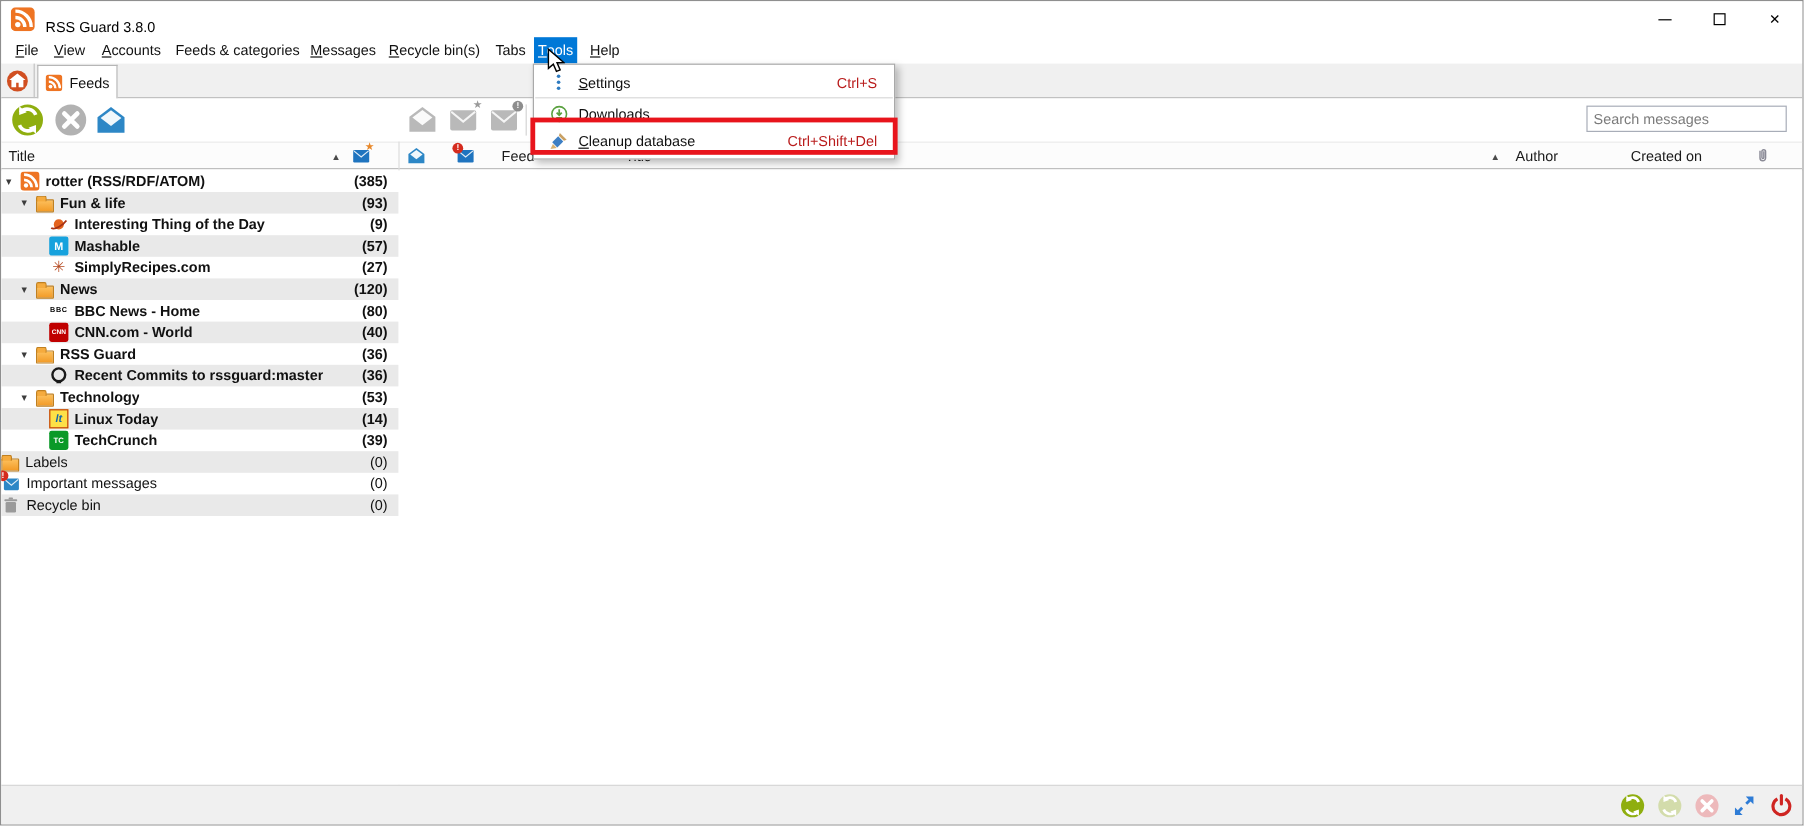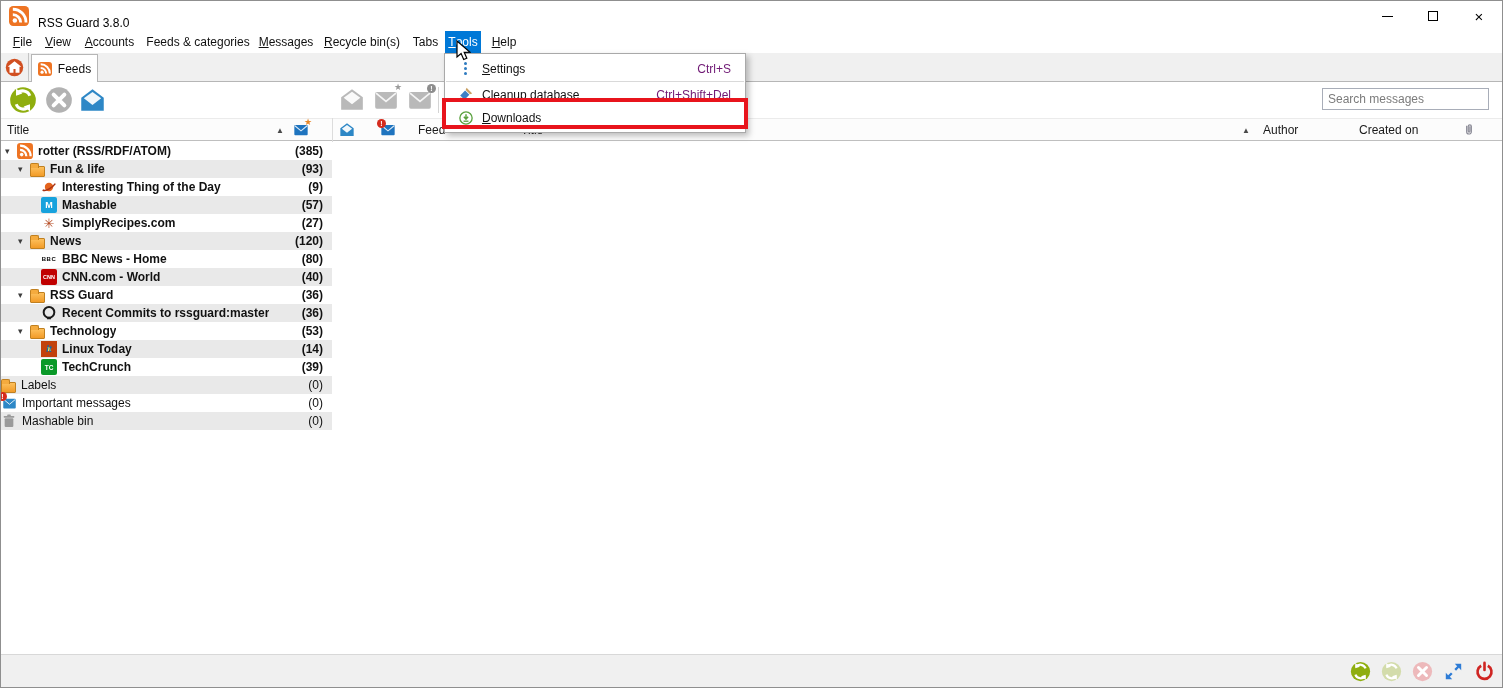--- a/index.html
+++ b/index.html
@@ -53,39 +53,39 @@
   .lv0 { padding-left:3px; } .lv1 { padding-left:16px; } .lv2 { padding-left:40px;align-items:center; } .lvr { }
 
   
   .i16 { width:16px; height:16px; flex:none; display:inline-flex; align-items:center; justify-content:center; position:relative; }
   .ic-folder { position:relative; width:15px; height:11px; background:linear-gradient(180deg,#fdc05c,#f29b27); border:1px solid #c08020; border-radius:1px; margin-top:4px; flex:none; }
   .ic-folder::before { content:""; position:absolute; top:-4px; left:-1px; width:7px; height:4px; background:#f5ab3e; border:1px solid #c08020; border-bottom:none; border-radius:2px 2px 0 0; }
   .ic-mashable { background:#17a2dd; border-radius:2px; color:#fff; font-size:9px; font-weight:bold; }
   .ic-sr { color:#b54a22; font-size:13px; font-weight:bold; }
   .ic-bbc { color:#000; font-weight:bold; font-size:6px; letter-spacing:.5px; }
   .ic-cnn { background:#c00000; border-radius:2px; color:#fff; font-weight:bold; font-size:5.5px; }
-  .ic-lt { background:#fde047; border:6px solid #c2410c; color:#1467a8; font-weight:bold; font-style:italic; font-size:9px; }
+  .ic-lt { background:#fde047; border:1px solid #c2410c; color:#1467a8; font-weight:bold; font-style:italic; font-size:9px; }
   .ic-tc { background:#0a9928; border-radius:2px; color:#fff; font-weight:bold; font-size:6.5px; }
   .env-wrap { position:relative; display:inline-flex; }
   .badge-star { position:absolute; top:-4px; right:-3px; font-size:9px; line-height:1; }
   .star-orange { color:#e8882a; } .star-gray { color:#9a9a9a; }
   .badge-excl { position:absolute; top:-3px; left:-3px; width:9px; height:9px; border-radius:50%; background:#d52b1e; color:#fff; font-size:7px; font-weight:bold; display:flex; align-items:center; justify-content:center; line-height:1; }
   .badge-excl.gray { background:#8d8d8d; }
   .badge-excl.br { left:auto; right:-3px; }
 
   
   .statusbar { position:absolute; left:0; right:0; bottom:0; height:33px; background:#f0f0f0; border-top:1px solid #d8d8d8; display:flex; align-items:center; justify-content:flex-end; gap:9px; padding-right:7px; }
   .sb-btn { width:22px; height:22px; display:flex; align-items:center; justify-content:center; }
 
   
   .popup { position:absolute; left:443px; top:52px; width:302px; background:#fff; border:1px solid #a9a9a9; box-shadow:3px 3px 6px rgba(0,0,0,.25); padding:3px 0; z-index:20; }
   .pm-item { height:23px; display:flex; align-items:center; padding:0 14px 0 12px; }
   .pm-icon { width:17px; height:17px; display:flex; align-items:center; justify-content:center; margin-right:8px; flex:none; }
   .pm-label { color:#111; }
-  .pm-shortcut { margin-left:auto; color:#701a75; }
+  .pm-shortcut { margin-left:auto; color:#b91c1c; }
   .pm-sep { height:1px; background:#d9d9d9; margin:1px 1px; }
   .settings-dots { display:flex; flex-direction:column; gap:2px; }
   .settings-dots i { width:3px; height:3px; border-radius:50%; background:#2e7bc0; }
   .red-box { position:absolute; left:441px; top:97px; width:306px; height:31px; border:4px solid #e8141c; z-index:30; }
 
   .cursor { position:absolute; left:455px; top:39px; z-index:40; }
 </style>
 </head>
 <body>
 
@@ -436,21 +436,21 @@
           <span class="badge-excl">!</span>
         </span>
         <span class="t">Important messages</span>
         <span class="count">(0)</span>
       </div>
 
       <div class="trow lvr">
         <svg class="i16" viewBox="0 0 24 24">
             <use href="#g-trash"></use>
           </svg>
-        <span class="t">Mashable bin</span>
+        <span class="t">Recycle bin</span>
         <span class="count">(0)</span>
       </div>
 
     </div>
   </div>
 
   <div class="statusbar">
     <div class="sb-btn">
       <svg width="21" height="21" viewBox="0 0 24 24">
           <circle cx="12" cy="12" r="11" fill="#8fae0f"></circle>
@@ -489,36 +489,36 @@
             <i></i>
             <i></i>
           </span>
         </span>
       <span class="pm-label"><span class="mn">S</span><span>ettings</span></span>
       <span class="pm-shortcut">Ctrl+S</span>
     </div>
     <div class="pm-sep"></div>
     <div class="pm-item">
       <span class="pm-icon">
+          <svg width="16" height="16" viewBox="0 0 24 24">
+            <use href="#g-download"></use>
+          </svg>
+        </span>
+      <span class="pm-label"><span class="mn">D</span><span>ownloads</span></span>
+      <span class="pm-shortcut"></span>
+    </div>
+    <div class="pm-item">
+      <span class="pm-icon">
           <svg width="17" height="17" viewBox="0 0 24 24">
             <use href="#g-broom"></use>
           </svg>
         </span>
       <span class="pm-label"><span class="mn">C</span><span>leanup database</span></span>
       <span class="pm-shortcut">Ctrl+Shift+Del</span>
     </div>
-    <div class="pm-item">
-      <span class="pm-icon">
-          <svg width="16" height="16" viewBox="0 0 24 24">
-            <use href="#g-download"></use>
-          </svg>
-        </span>
-      <span class="pm-label"><span class="mn">D</span><span>ownloads</span></span>
-      <span class="pm-shortcut"></span>
-    </div>
   </div>
 
   <div class="red-box"></div>
 
   <svg class="cursor" width="15" height="21" viewBox="0 0 15 21">
       <use href="#g-cursor"></use>
     </svg>
 
 </div>
 

